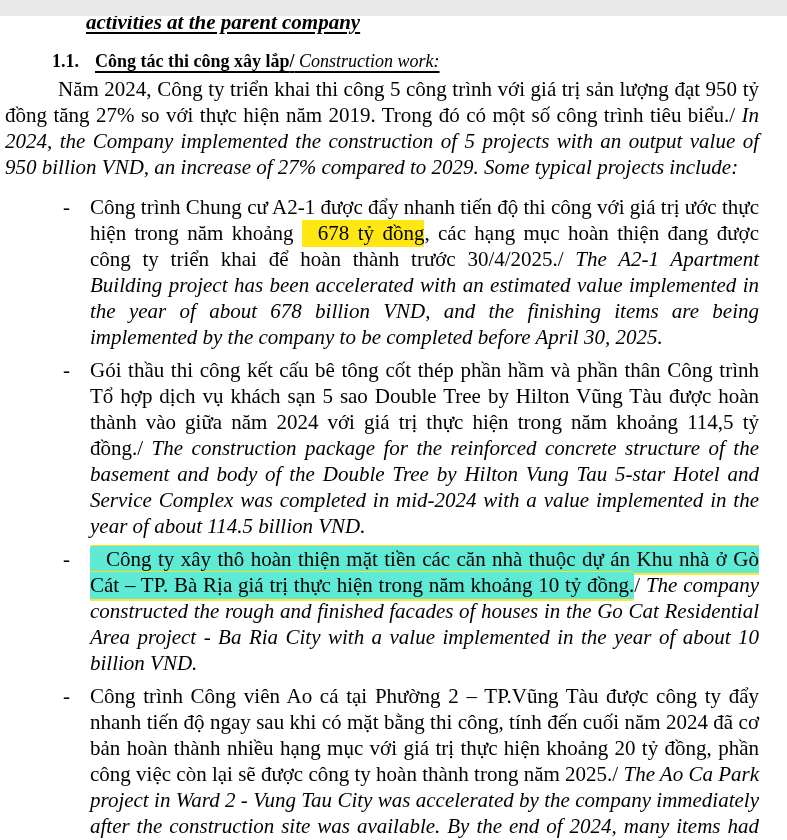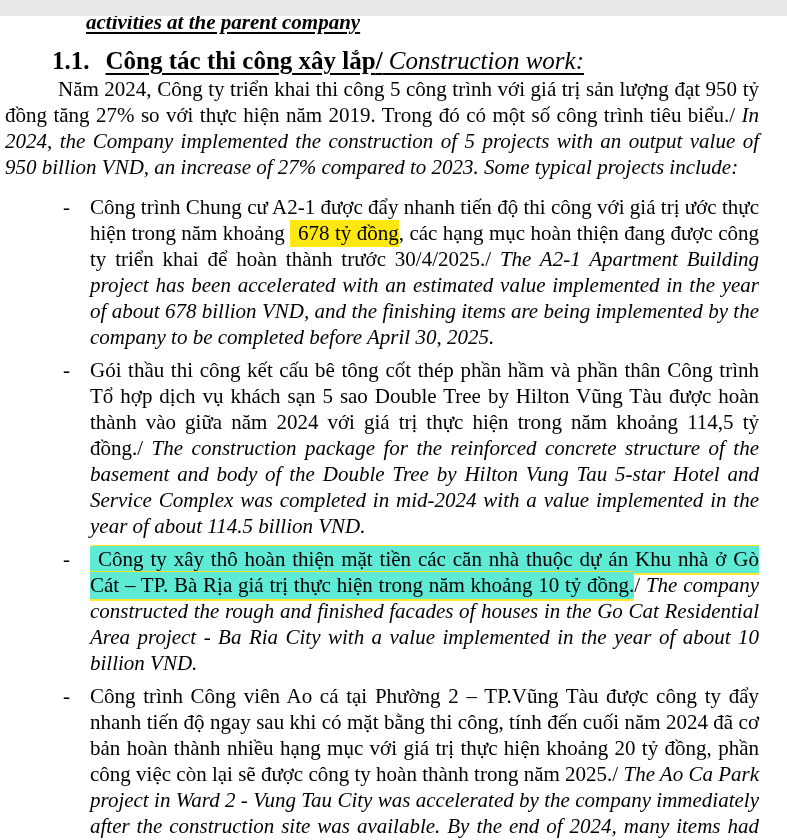--- a/index.html
+++ b/index.html
@@ -19,21 +19,21 @@
     margin: -7px 28px 0 86px;
     font-style: italic;
     font-weight: bold;
     text-decoration: underline;
     text-underline-offset: 3px;
     text-decoration-thickness: 2px;
   }
   .heading {
     margin: 13px 28px 0 52px;
     font-weight: bold;
-    font-size: 25px;
+    font-size: 18px;
     line-height: 26px;
     white-space: nowrap;
   }
   .heading .num { display: inline-block; margin-right: 16px; }
   .heading .underlined {
     text-decoration: underline;
     text-underline-offset: 4px;
     text-decoration-thickness: 2px;
   }
   .heading .title-en { font-weight: normal; font-style: italic; }
@@ -46,38 +46,38 @@
   .bullet {
     display: flex;
     margin: 14px 28px 0 63px;
   }
   .bullet + .bullet { margin-top: 7px; }
   .bullet .marker { flex: 0 0 27px; }
   .bullet .btext { flex: 1 1 auto; text-align: justify; }
   mark {
     background: #ffe812;
     color: inherit;
-    padding: 1px 0 2px 8px;
+    padding: 1px 0 2px 16px;
   }
   mark.pen {
     background: #5eead4;
     box-shadow: 0 -1px 0 #ffe30e, 0 2px 0 rgba(255,227,14,0.85);
     border-radius: 2px;
   }
 </style>
 </head>
 <body>
 
 <div class="page">
 
   <div class="cont-line">activities at the parent company</div>
 
   <div class="heading"><span class="num">1.1.</span><span class="underlined"><span>Công tác thi công xây lắp</span><span>/</span><span class="title-en"> Construction work:</span></span></div>
 
-  <p class="intro"><span>Năm 2024, Công ty triển khai thi công 5 công trình với giá trị sản lượng đạt 950 tỷ đồng tăng 27% so với thực hiện năm 2019. Trong đó có một số công trình tiêu biểu./</span><span class="en"> In 2024, the Company implemented the construction of 5 projects with an output value of 950 billion VND, an increase of 27% compared to 2023. Some typical projects include:</span></p>
+  <p class="intro"><span>Năm 2024, Công ty triển khai thi công 5 công trình với giá trị sản lượng đạt 950 tỷ đồng tăng 27% so với thực hiện năm 2019. Trong đó có một số công trình tiêu biểu./</span><span class="en"> In 2024, the Company implemented the construction of 5 projects with an output value of 950 billion VND, an increase of 27% compared to 2029. Some typical projects include:</span></p>
 
   <div class="bullet">
       <span class="marker">-</span>
       <div class="btext"><span>Công trình Chung cư A2-1 được đẩy nhanh tiến độ thi công với giá trị ước thực hiện trong năm khoảng </span><mark>678 tỷ đồng</mark><span>, các hạng mục hoàn thiện đang được công ty triển khai để hoàn thành trước 30/4/2025./</span><span class="en"> The A2-1 Apartment Building project has been accelerated with an estimated value implemented in the year of about 678 billion VND, and the finishing items are being implemented by the company to be completed before April 30, 2025.</span></div>
     </div>
 
   <div class="bullet">
       <span class="marker">-</span>
       <div class="btext"><span>Gói thầu thi công kết cấu bê tông cốt thép phần hầm và phần thân Công trình Tổ hợp dịch vụ khách sạn 5 sao Double Tree by Hilton Vũng Tàu được hoàn thành vào giữa năm 2024 với giá trị thực hiện trong năm khoảng 114,5 tỷ đồng./</span><span class="en"> The construction package for the reinforced concrete structure of the basement and body of the Double Tree by Hilton Vung Tau 5-star Hotel and Service Complex was completed in mid-2024 with a value implemented in the year of about 114.5 billion VND.</span></div>
     </div>

